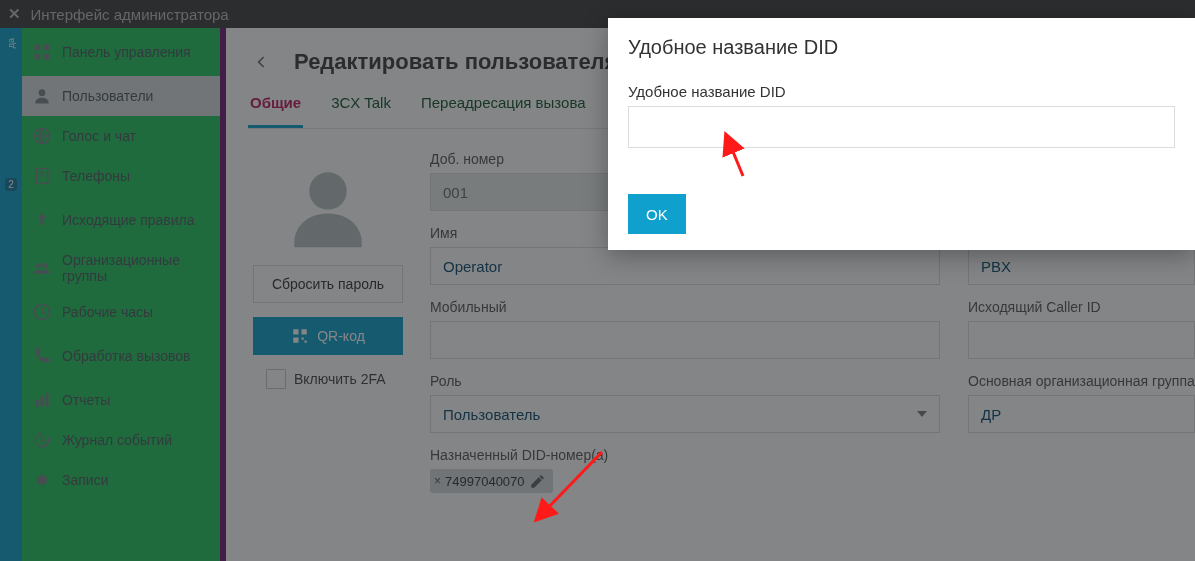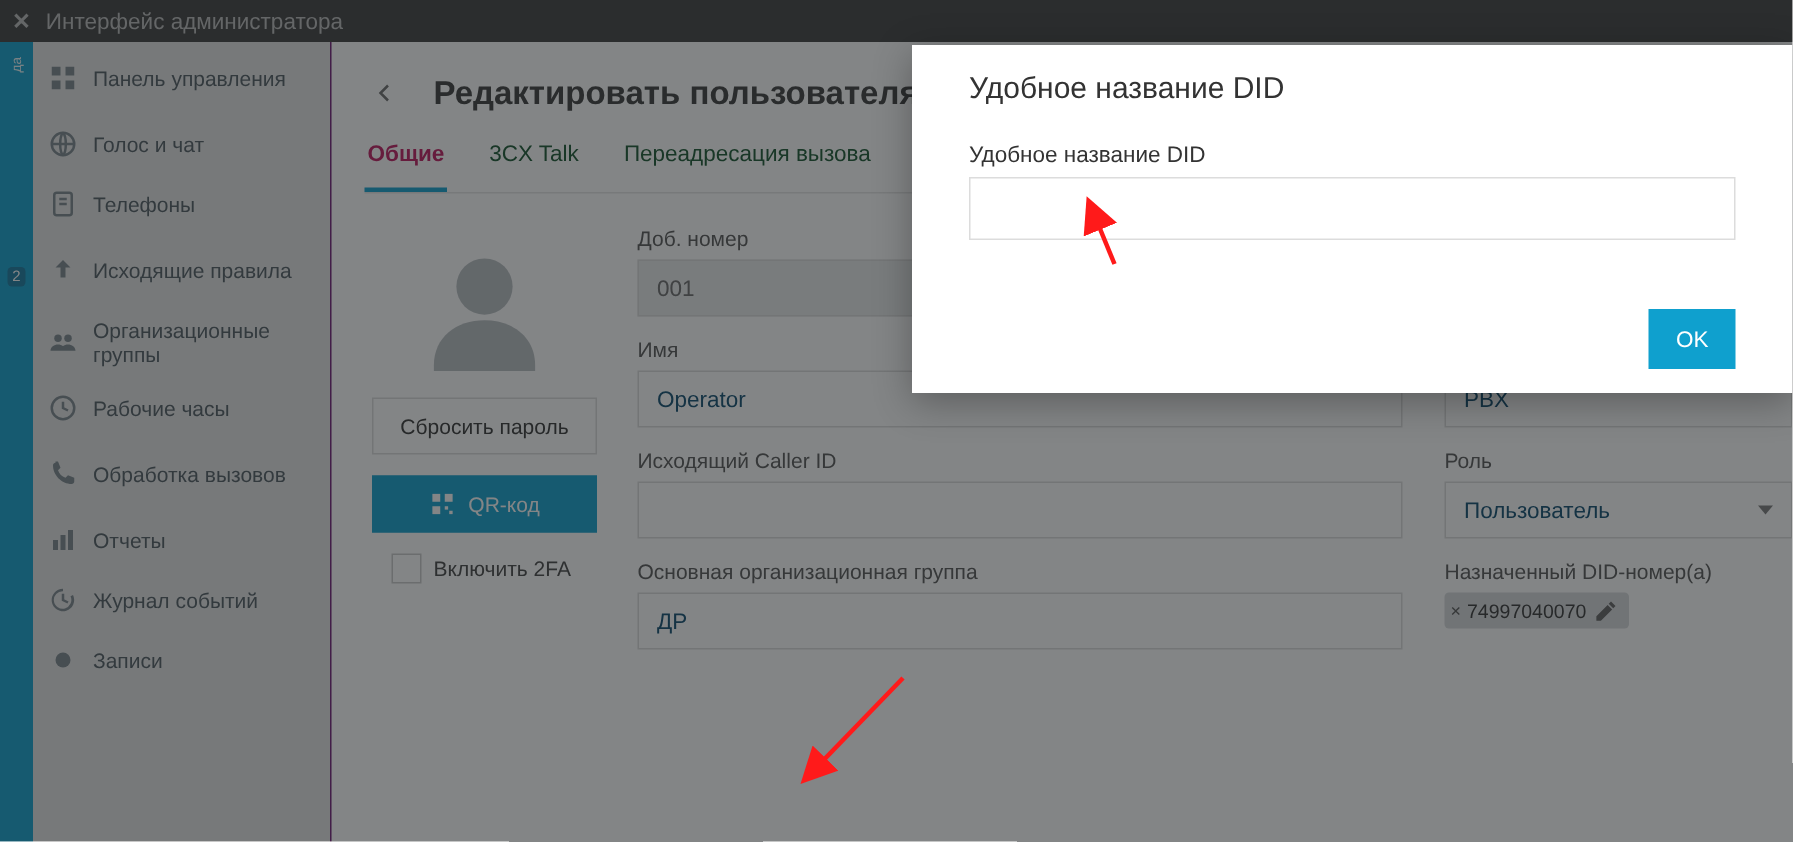--- a/index.html
+++ b/index.html
@@ -1,21 +1,21 @@
 <!DOCTYPE html>
 <html><head>
 <meta charset="utf-8">
 <style>
 html,body{margin:0;padding:0;width:1195px;height:561px;font-family:"Segoe UI",Arial,sans-serif;background:#fff;overflow:hidden;position:relative}
 .topbar{height:28px;background:#3c3c3c;color:#bababa;display:flex;align-items:center;padding:0 8px;font-size:15px}
 .topbar .x{margin-right:10px;font-weight:bold}
 .shell{position:absolute;top:28px;left:0;right:0;bottom:0;display:flex}
 .rail{width:22px;background:#0fa0ce;display:flex;flex-direction:column;align-items:center;color:#fff;font-size:9px;padding-top:10px}
 .rail .badge{background:#1478a0;border-radius:3px;padding:1px 3px;margin-top:130px;font-size:10px}
-.sidebar{width:198px;background:#e5e5e5;border-right:1px solid #701a75}
+.sidebar{width:198px;background:#22c55e;border-right:6px solid #701a75}
 .side-item{display:flex;align-items:center;height:40px;padding:0 10px;color:#4f5a61;font-size:14px;cursor:pointer}
 .side-item.tall{height:48px}
 .side-item .lbl{line-height:1.15}
 .side-item.active{background:#d9dcde}
 .side-item svg{flex:0 0 20px;margin-right:10px;fill:#7a858c}
 .main{flex:1;position:relative;padding:20px 0 0 22px}
 .page-head{display:flex;align-items:center;margin-bottom:18px}
 .page-head .back{width:28px;height:28px;border-radius:50%;display:flex;align-items:center;justify-content:center;margin-right:18px;color:#6b6b6b}
 .page-head h1{margin:0;font-size:22px;font-weight:700;color:#3a3a3a}
 .tabs{display:flex;gap:26px;border-bottom:1px solid #e4e4e4;margin-bottom:22px}
@@ -36,25 +36,25 @@
 .inp.ro{background:#e9eaec;color:#6a6a6a}
 .sel{position:relative}
 .sel .caret{position:absolute;right:12px;top:50%;transform:translateY(-50%);border-left:5px solid transparent;border-right:5px solid transparent;border-top:6px solid #7b7b7b}
 .chip-row{display:flex;gap:6px;align-items:center}
 .chip{background:#d7d9db;border-radius:3px;padding:3px 6px 3px 4px;font-size:13px;color:#333;display:flex;align-items:center;gap:4px}
 .chip .x{font-size:12px;color:#555;cursor:pointer}
 .edit-ico{width:18px;height:18px;fill:#5f5f5f;cursor:pointer}
 .span2{grid-column:1/3}
 
 .dim{position:absolute;inset:0;background:rgba(30,32,34,.55)}
-.modal{position:absolute;top:30px;left:608px;right:0;min-height:232px;background:#fff;box-shadow:0 6px 24px rgba(0,0,0,.3);padding:18px 38px 16px;box-sizing:border-box;display:flex;flex-direction:column}
+.modal{position:absolute;top:18px;left:608px;right:0;min-height:232px;background:#fff;box-shadow:0 6px 24px rgba(0,0,0,.3);padding:18px 20px 16px;box-sizing:border-box;display:flex;flex-direction:column}
 .modal h2{margin:0 0 24px;font-size:20px;font-weight:400;color:#333}
 .modal label{font-size:15px;color:#333;margin-bottom:6px;display:block}
 .modal .minp{height:42px;border:1px solid #dcdcdc;width:100%;box-sizing:border-box;padding:0 10px;font-size:15px}
-.modal .actions{margin-top:auto;display:flex;justify-content:flex-end;padding-top:26px}
+.modal .actions{margin-top:auto;display:flex;padding-top:26px}
 .modal .ok{background:#0fa0ce;color:#fff;border:none;height:40px;padding:0 18px;font-size:15px;cursor:pointer}
 
 .arrow{position:absolute;pointer-events:none}
 .arrow svg{overflow:visible}
 </style>
 </head>
 <body>
 
 <div class="topbar">
   <span class="x">✕</span>
@@ -70,20 +70,27 @@
 
   <div class="sidebar">
     <div class="side-item tall">
       <svg viewBox="0 0 24 24">
           <rect x="3" y="3" width="7" height="7"></rect>
           <rect x="14" y="3" width="7" height="7"></rect>
           <rect x="3" y="14" width="7" height="7"></rect>
           <rect x="14" y="14" width="7" height="7"></rect>
         </svg>
       <span class="lbl">Панель управления</span>
+    </div>
+    <div class="side-item active">
+      <svg viewBox="0 0 24 24">
+          <circle cx="12" cy="8" r="4"></circle>
+          <path d="M4 20c0-4 4-6 8-6s8 2 8 6v1H4z"></path>
+        </svg>
+      <span class="lbl">Пользователи</span>
     </div>
     <div class="side-item">
       <svg viewBox="0 0 24 24">
           <circle cx="12" cy="12" r="9" fill="none" stroke="#7a858c" stroke-width="2"></circle>
           <path d="M3 12h18M12 3c3 3 3 15 0 18M12 3c-3 3-3 15 0 18" fill="none" stroke="#7a858c" stroke-width="2"></path>
         </svg>
       <span class="lbl">Голос и чат</span>
     </div>
     <div class="side-item">
       <svg viewBox="0 0 24 24">
@@ -200,20 +207,26 @@
               <span>Operator</span>
             </div>
         </div>
         <div class="field">
           <label>Фамилия</label>
           <div class="inp">
               <span>PBX</span>
             </div>
         </div>
         <div class="field">
+          <label>Мобильный</label>
+          <div class="inp">
+              <span></span>
+            </div>
+        </div>
+        <div class="field">
           <label>Исходящий Caller ID</label>
           <div class="inp">
               <span></span>
             </div>
         </div>
         <div class="field">
           <label>Роль</label>
           <div class="inp sel">
             <span>Пользователь</span>
             <span class="caret"></span>

